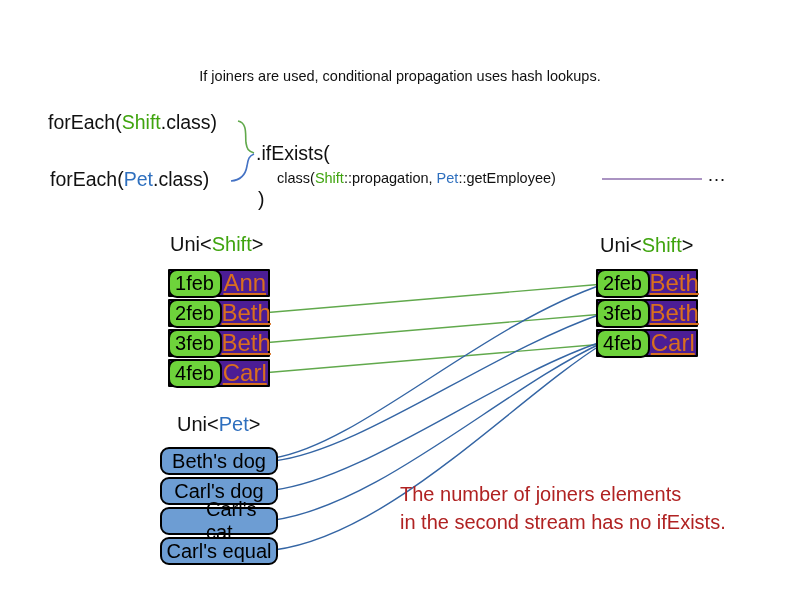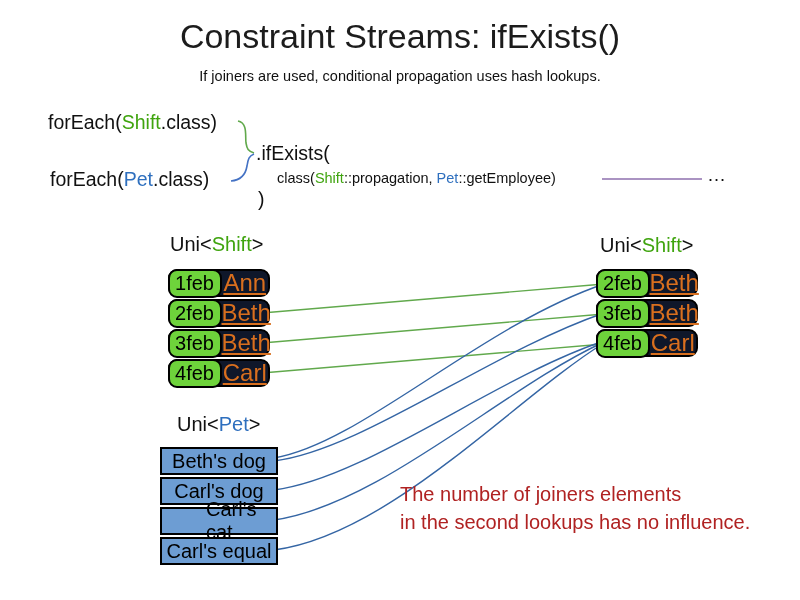--- a/index.html
+++ b/index.html
@@ -18,36 +18,36 @@
   }
   .code { font-size:19.5px; white-space:nowrap; z-index:2; }
   .code-small { font-size:14.5px; white-space:nowrap; z-index:2; }
   .c-green { color:#3fa40e; }
   .c-blue  { color:#2e6fbe; }
   .stream-label { font-size:20px; white-space:nowrap; z-index:2; }
   .connector-layer { position:absolute; left:0; top:0; width:800px; height:600px; z-index:1; }
 
   .shift-row {
     position:absolute; width:102px; height:28px; box-sizing:border-box;
-    background:#0f172a; border:2.5px solid #000; border-radius:9px;
+    background:#4c1d95; border:2.5px solid #000; border-radius:1px;
     display:flex; align-items:stretch; z-index:3;
   }
   .date-box {
     flex:0 0 54px; margin:-2.5px 0 -2.5px -2.5px; box-sizing:border-box;
     border:2.5px solid #000; border-radius:9px; background:#6ed33b;
     display:flex; align-items:center; justify-content:center;
     font-size:20px; color:#000;
   }
   .emp-name {
     flex:1; display:flex; align-items:center; justify-content:center;
     font-size:24px; color:#d96f1e;text-decoration:underline;
   }
   .pet-row {
     position:absolute; width:118px; height:28px; box-sizing:border-box;
-    background:#6d9dd3; border:2.5px solid #000; border-radius:0;
+    background:#6d9dd3; border:2.5px solid #000; border-radius:9px;
     display:flex; align-items:center; justify-content:center;
     font-size:20px; color:#000; z-index:3;
   }
   .caption {
     left:400px; top:480px; font-size:20px; line-height:28px;
     color:#b02222; white-space:nowrap; z-index:2;
   }
   .ellipsis { left:707px; top:164px; font-size:19px; color:#111; z-index:2; }
 </style>
 </head>
@@ -72,21 +72,20 @@
 
     <g stroke="#3465a4" stroke-width="1.4">
       <path d="M274,458 C360,444 480,326 604,284"></path>
       <path d="M274,461 C360,451 490,352 604,313"></path>
       <path d="M274,490 C365,479 495,377 604,341"></path>
       <path d="M274,520 C380,505 505,387 604,342"></path>
       <path d="M274,550 C390,535 515,398 604,343"></path>
     </g>
   </svg>
 
-  <div class="abs title">Constraint Streams: ifExists()</div>
   <div class="abs subtitle">If joiners are used, conditional propagation uses hash lookups.</div>
 
   <div class="abs code" style="left:48px; top:111px;"><span>forEach(</span><span class="c-green">Shift</span><span>.class)</span></div>
 
   <div class="abs code" style="left:50px; top:168px;"><span>forEach(</span><span class="c-blue">Pet</span><span>.class)</span></div>
 
   <div class="abs code" style="left:256px; top:142px;">.ifExists(</div>
 
   <div class="abs code-small" style="left:277px; top:170px;"><span>class(</span><span class="c-green">Shift</span><span>::propagation, </span><span class="c-blue">Pet</span><span>::getEmployee)</span></div>
 
@@ -130,16 +129,16 @@
 
   <div class="abs stream-label" style="left:177px; top:413px;"><span>Uni&lt;</span><span class="c-blue">Pet</span><span>&gt;</span></div>
 
   <div class="pet-row" style="left:160px; top:447px;">Beth's dog</div>
   <div class="pet-row" style="left:160px; top:477px;">Carl's dog</div>
   <div class="pet-row" style="left:160px; top:507px;padding-left:44px;">Carl's cat</div>
   <div class="pet-row" style="left:160px; top:537px;">Carl's equal</div>
 
   <div class="abs caption">
     <div>The number of joiners elements</div>
-    <div>in the second lookups has no influence.</div>
+    <div>in the second stream has no ifExists.</div>
   </div>
 
 </div>
 
 </body></html>

